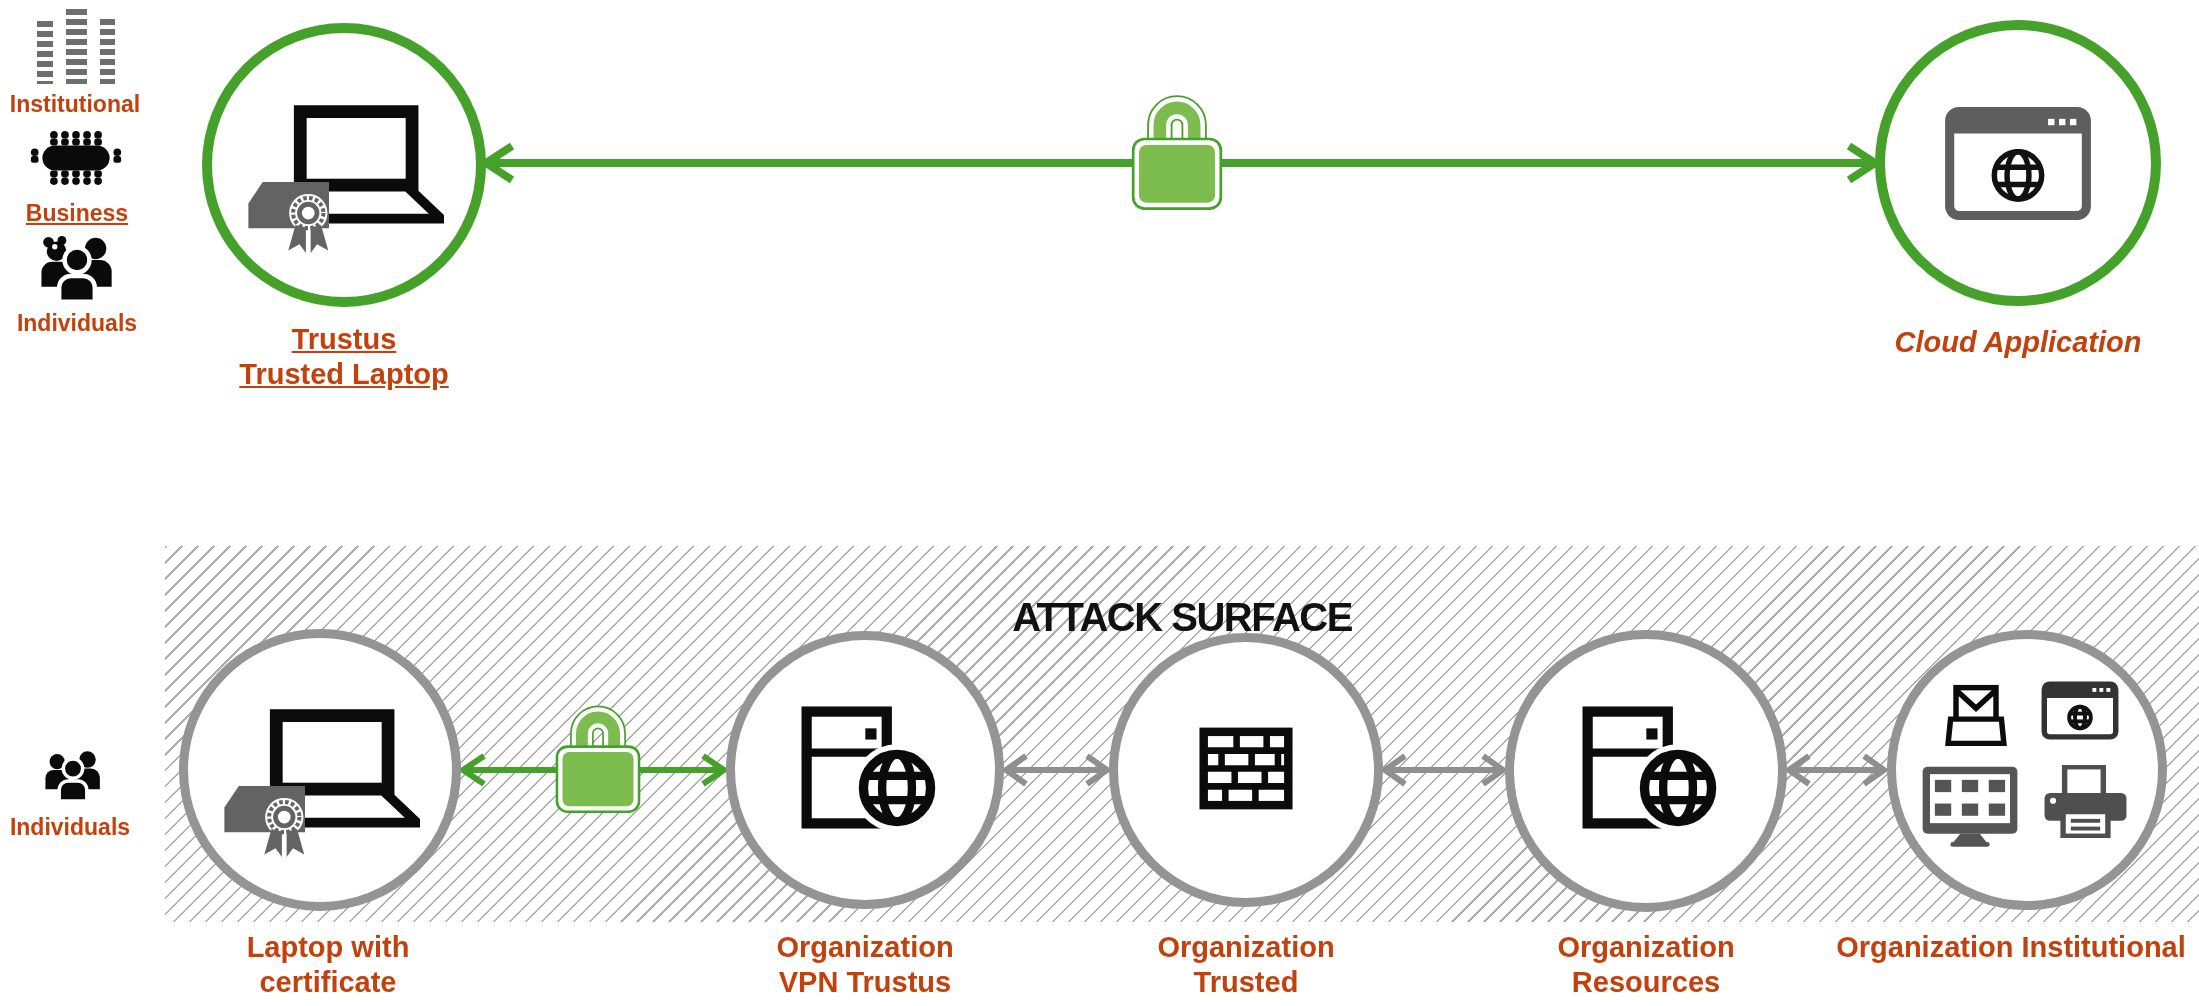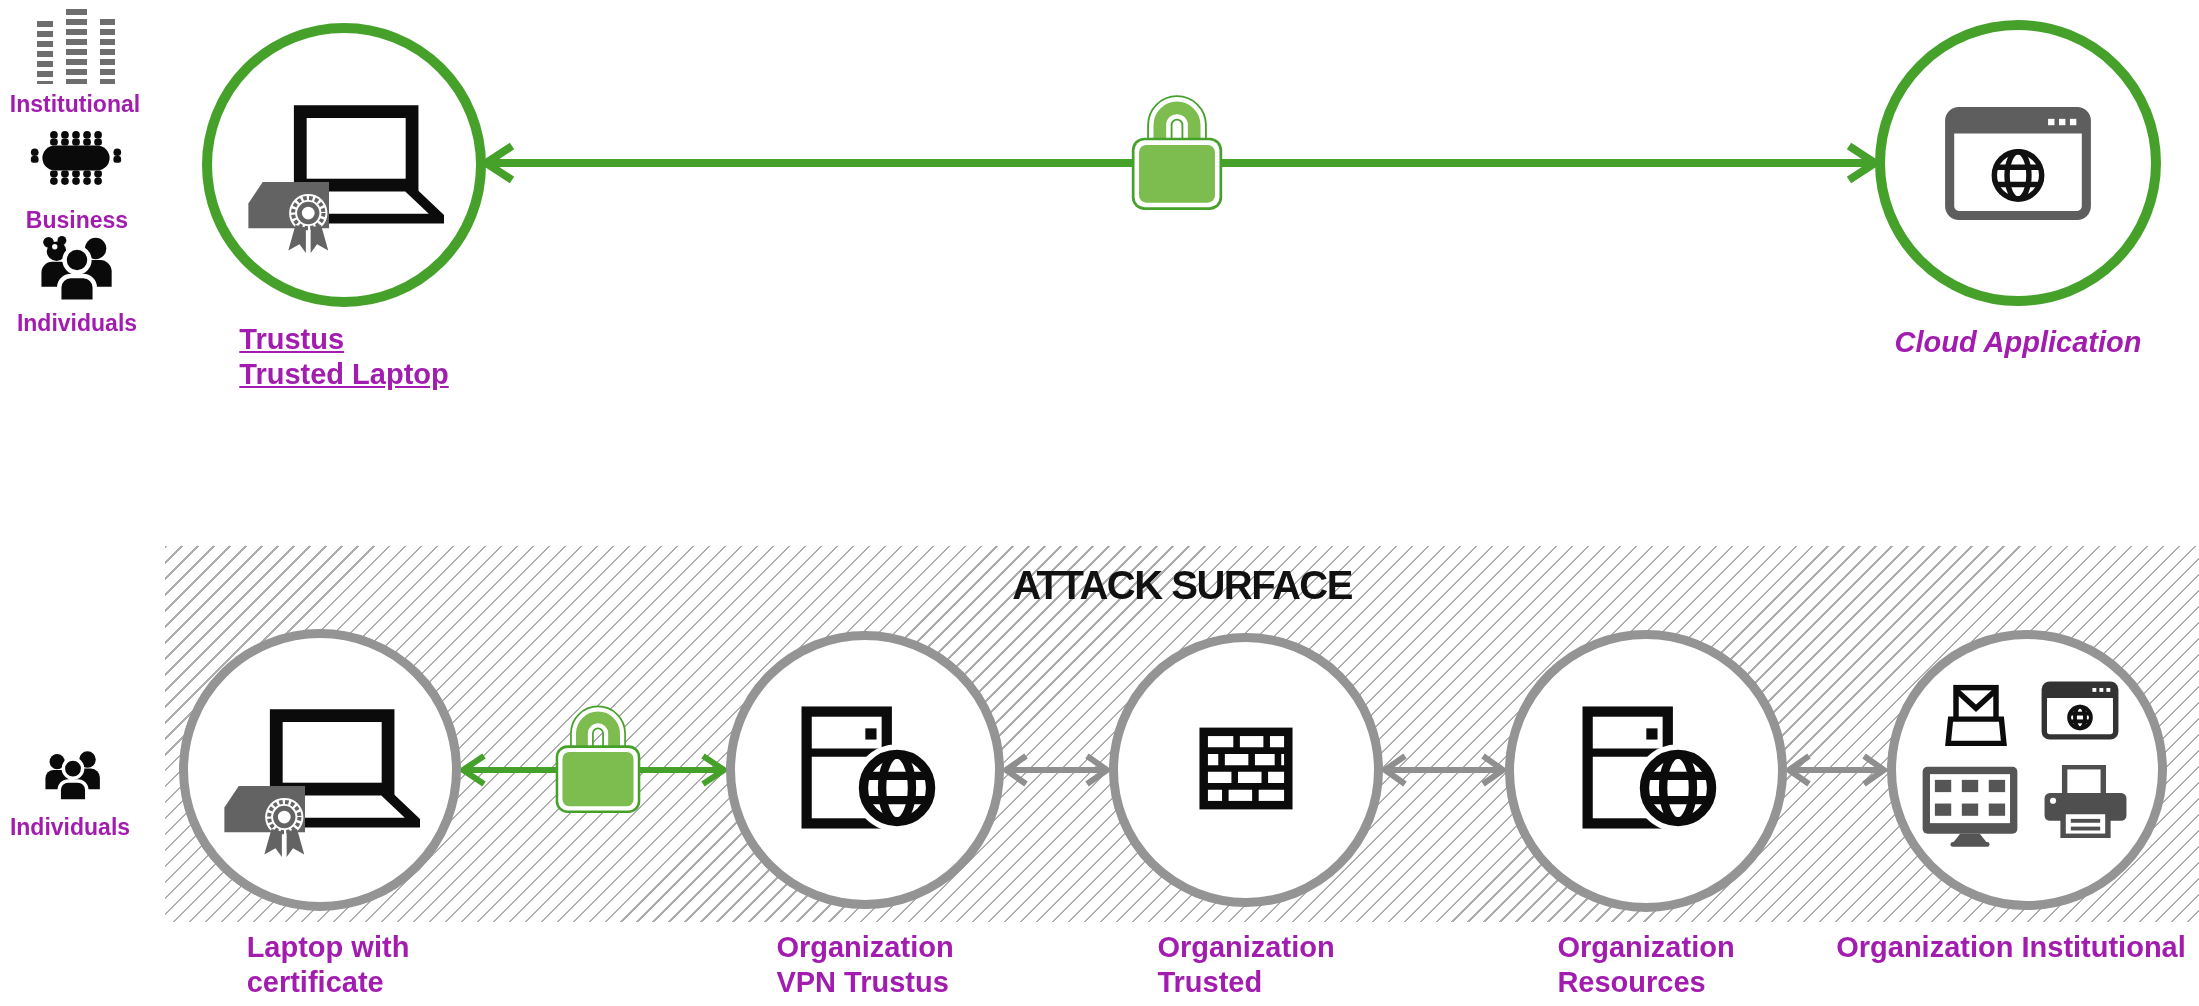--- a/index.html
+++ b/index.html
@@ -6,25 +6,25 @@
   .stage{position:relative;width:2199px;height:1006px;background:#fff;
          font-family:"Liberation Sans",sans-serif;overflow:hidden;}
   
   .hatch{position:absolute;left:165px;top:546px;width:2034px;height:376px;
          background:repeating-linear-gradient(135deg,#adadad 0 1.6px,#ffffff 1.6px 11.3px);}
   
   .circle{position:absolute;border-radius:50%;background:#fff;box-sizing:border-box;}
   .circle.green{border:10px solid #46a12b;}
   .circle.gray{border:9px solid #949494;}
   
-  .lbl{position:absolute;transform:translateX(-50%);text-align:left;
-       font-weight:700;font-size:29px;line-height:35px;color:#a21caf;white-space:nowrap;}
+  .lbl{position:absolute;transform:translateX(-50%);text-align:center;
+       font-weight:700;font-size:29px;line-height:35px;color:#c2410c;white-space:nowrap;}
   .lbl.sm{font-size:23px;line-height:26px;}
   .attack-title{position:absolute;transform:translateX(-50%);font-weight:700;
-       font-size:40px;letter-spacing:-1.5px;color:#111;white-space:nowrap;}
+       font-size:40px;letter-spacing:-1.5px;color:#111;white-space:nowrap;margin-top:32px;}
   
   .inst-icon{position:absolute;}
   .inst-icon i{position:absolute;display:block;background-color:#6e6e6e;padding:4px 5px;
        background-image:repeating-linear-gradient(#ffffff 0 4px,#6e6e6e 4px 10px);
        background-clip:content-box;box-sizing:border-box;}
   svg{display:block;position:absolute;}
 </style>
 </head>
 <body>
 
@@ -93,21 +93,21 @@
       <circle cx="61.5" cy="54" r="4"></circle>
         <rect x="57.5" y="43" width="8" height="7" rx="2.5"></rect>
       <circle cx="73" cy="54" r="4"></circle>
         <rect x="69" y="43" width="8" height="7" rx="2.5"></rect>
       <circle cx="7" cy="24" r="4"></circle>
         <rect x="3" y="28" width="8" height="7" rx="2.5"></rect>
       <circle cx="93" cy="24" r="4"></circle>
         <rect x="89" y="28" width="8" height="7" rx="2.5"></rect>
     </g>
   </svg>
-  <div class="lbl sm" style="left:77px;top:207px;">Business</div>
+  <div class="lbl sm" style="left:77px;top:200px;text-decoration:underline;">Business</div>
 
   <svg viewBox="0 0 90 84" style="left:37px;top:227px;" width="80" height="75">
     <g fill="#0a0a0a">
       <circle cx="22" cy="27" r="11"></circle>
       <circle cx="13" cy="17" r="6"></circle>
         <circle cx="28" cy="15" r="5"></circle>
       <circle cx="20" cy="22" r="3" fill="#fff"></circle>
       <path d="M5 67 V51 a12 12 0 0 1 12 -12 h10 a12 12 0 0 1 12 12 v16 Z"></path>
       <circle cx="66" cy="24" r="12"></circle>
       <path d="M48 67 V50 a13 13 0 0 1 13 -13 h10 a13 13 0 0 1 13 13 v17 Z"></path>

